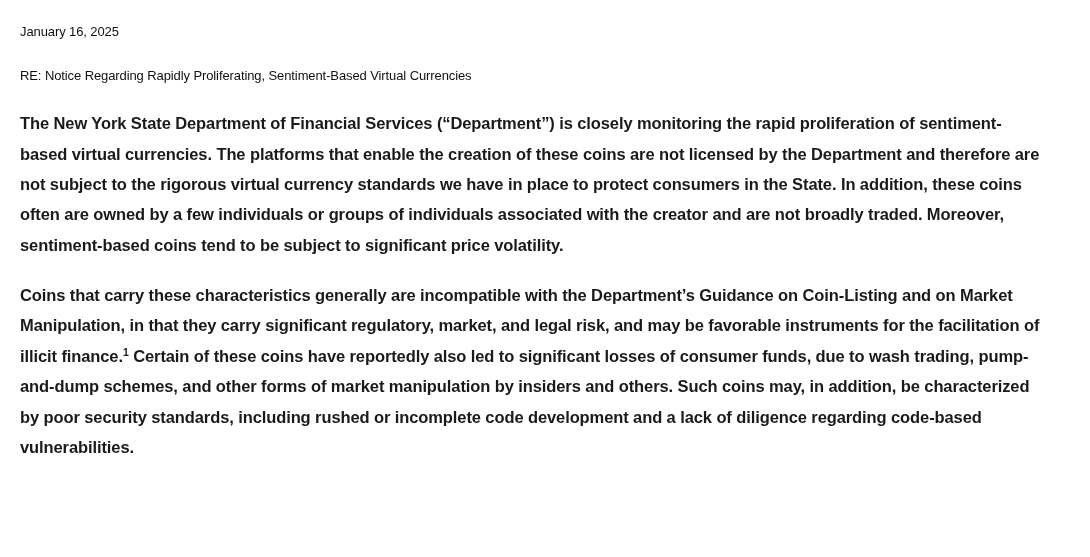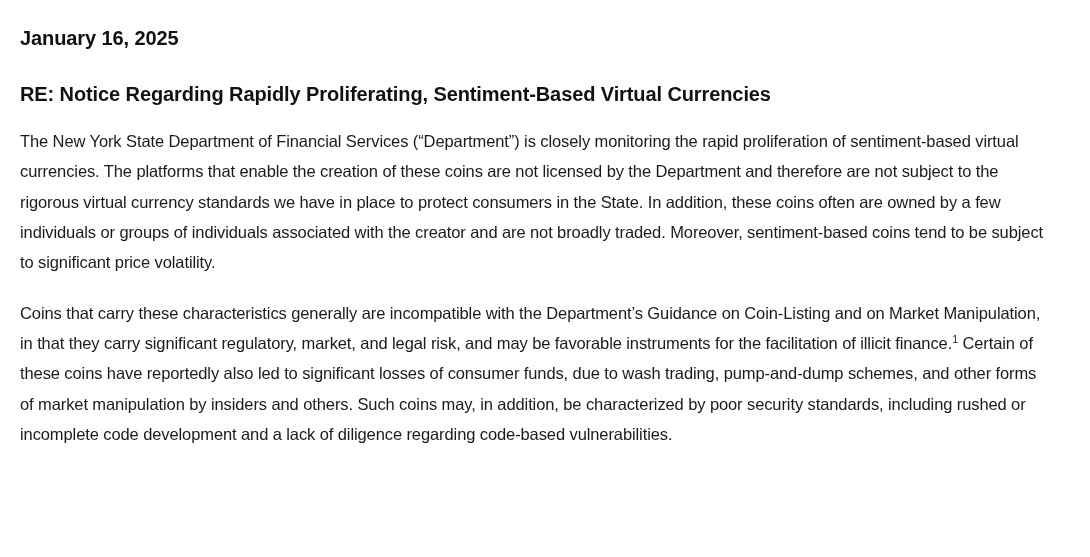--- a/index.html
+++ b/index.html
@@ -13,37 +13,38 @@
     font-family: "Liberation Sans", sans-serif;
     color: #111111;
     overflow: hidden;
   }
   .page {
     padding: 20px 46px 0 20px;
     box-sizing: border-box;
     width: 1090px;
   }
   .memo-line {
-    font-size: 20px;
-    font-weight: bold;
+    font-size: 13px;
+    font-weight: normal;
     line-height: 1.82;
     margin: 0 0 20px 0;
     color: #111111;
     letter-spacing: -0.1px;
   }
   .memo-line.tight {
-    margin-bottom: 13px;
+    margin-bottom: 21px;
   }
   p.body-text {
     font-size: 16.5px;
     line-height: 1.84;
     margin: 0 0 20px 0;
     color: #1a1a1a;
     letter-spacing: -0.1px;
     text-align: left;
+    font-weight: bold;
   }
   sup.footnote-ref {
     font-size: 10.5px;
     vertical-align: super;
     line-height: 0;
     color: #1a1a1a;
   }
 </style>
 </head>
 <body>

